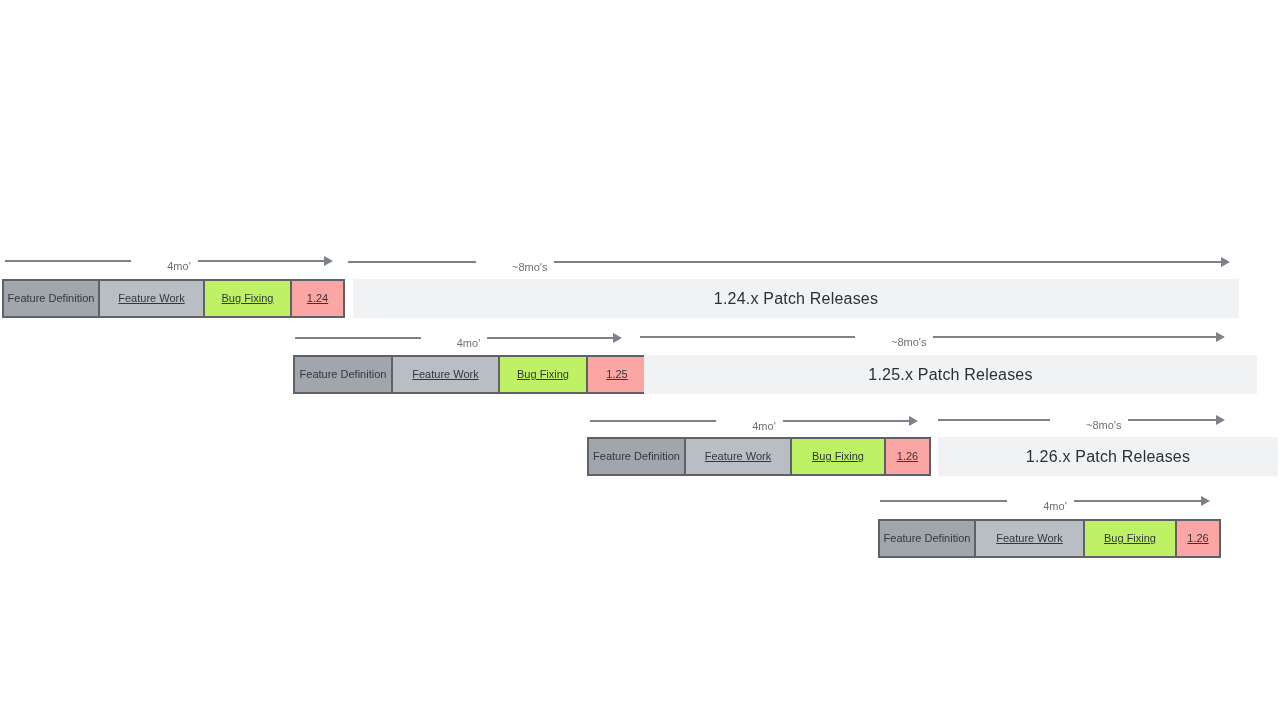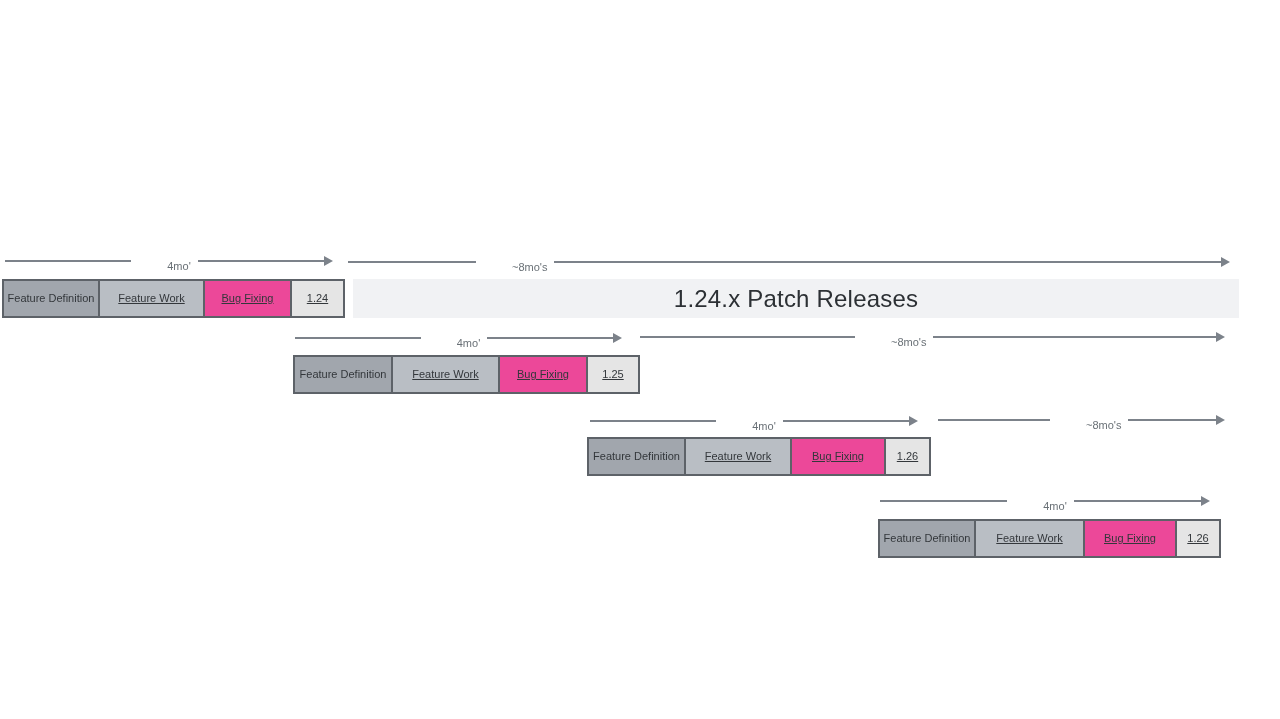--- a/index.html
+++ b/index.html
@@ -23,27 +23,27 @@
   
   .phase-row{position:absolute;display:flex;}
   .phase{
     box-sizing:border-box;height:39px;border:2px solid #5d6268;
     display:flex;align-items:center;justify-content:center;text-align:center;
     font-size:11px;line-height:13px;color:#33373b;
   }
   .phase + .phase{margin-left:-2px;text-decoration:underline;}
   .fd{background:#a1a6ad;}
   .fw{background:#b9bec4;}
-  .bf{background:#ec4899;text-align:right;}
-  .ver{background:#e5e5e5;}
+  .bf{background:#bef264;text-align:right;}
+  .ver{background:#fca5a5;}
   
   .patch-bar{
     position:absolute;height:39px;background:#f1f2f4;
     display:flex;align-items:center;justify-content:center;
-    font-size:24px;color:#2c3034;letter-spacing:0.2px;
+    font-size:16px;color:#2c3034;letter-spacing:0.2px;
   }
 </style>
 </head>
 <body>
 
 <div class="canvas">
 
   <div class="arrow" style="left:5px;top:252px;width:328px;">
     <i class="seg"></i>
     <span class="arrow-label">4mo'</span>
@@ -73,41 +73,43 @@
   <div class="arrow" style="left:640px;top:328px;width:585px;">
     <i class="seg-fixed" style="width:215px;"></i>
     <span class="arrow-label">~8mo's</span>
     <i class="seg"></i>
     <i class="arrow-head"></i>
   </div>
   <div class="phase-row" style="left:293px;top:355px;">
     <div class="phase fd" style="width:100px;">Feature Definition</div>
     <div class="phase fw" style="width:109px;">Feature Work</div>
     <div class="phase bf" style="width:90px;">Bug Fixing</div>
-    <div class="phase ver" style="width:54px;">1.25</div>
+    <div class="phase ver" style="width:62px;">1.25</div>
   </div>
+  <div class="patch-bar" style="left:644px;top:355px;width:613px;">1.25.x Patch Releases</div>
 
   <div class="arrow" style="left:590px;top:412px;width:328px;">
     <i class="seg"></i>
     <span class="arrow-label">4mo'</span>
     <i class="seg"></i>
     <i class="arrow-head"></i>
   </div>
   <div class="arrow" style="left:938px;top:411px;width:287px;">
     <i class="seg-fixed" style="width:112px;"></i>
     <span class="arrow-label">~8mo's</span>
     <i class="seg"></i>
     <i class="arrow-head"></i>
   </div>
   <div class="phase-row" style="left:587px;top:437px;">
     <div class="phase fd" style="width:99px;">Feature Definition</div>
     <div class="phase fw" style="width:108px;">Feature Work</div>
     <div class="phase bf" style="width:96px;">Bug Fixing</div>
     <div class="phase ver" style="width:47px;">1.26</div>
   </div>
+  <div class="patch-bar" style="left:938px;top:437px;width:340px;">1.26.x Patch Releases</div>
 
   <div class="arrow" style="left:880px;top:492px;width:330px;">
     <i class="seg"></i>
     <span class="arrow-label">4mo'</span>
     <i class="seg"></i>
     <i class="arrow-head"></i>
   </div>
   <div class="phase-row" style="left:878px;top:519px;">
     <div class="phase fd" style="width:98px;">Feature Definition</div>
     <div class="phase fw" style="width:111px;">Feature Work</div>

